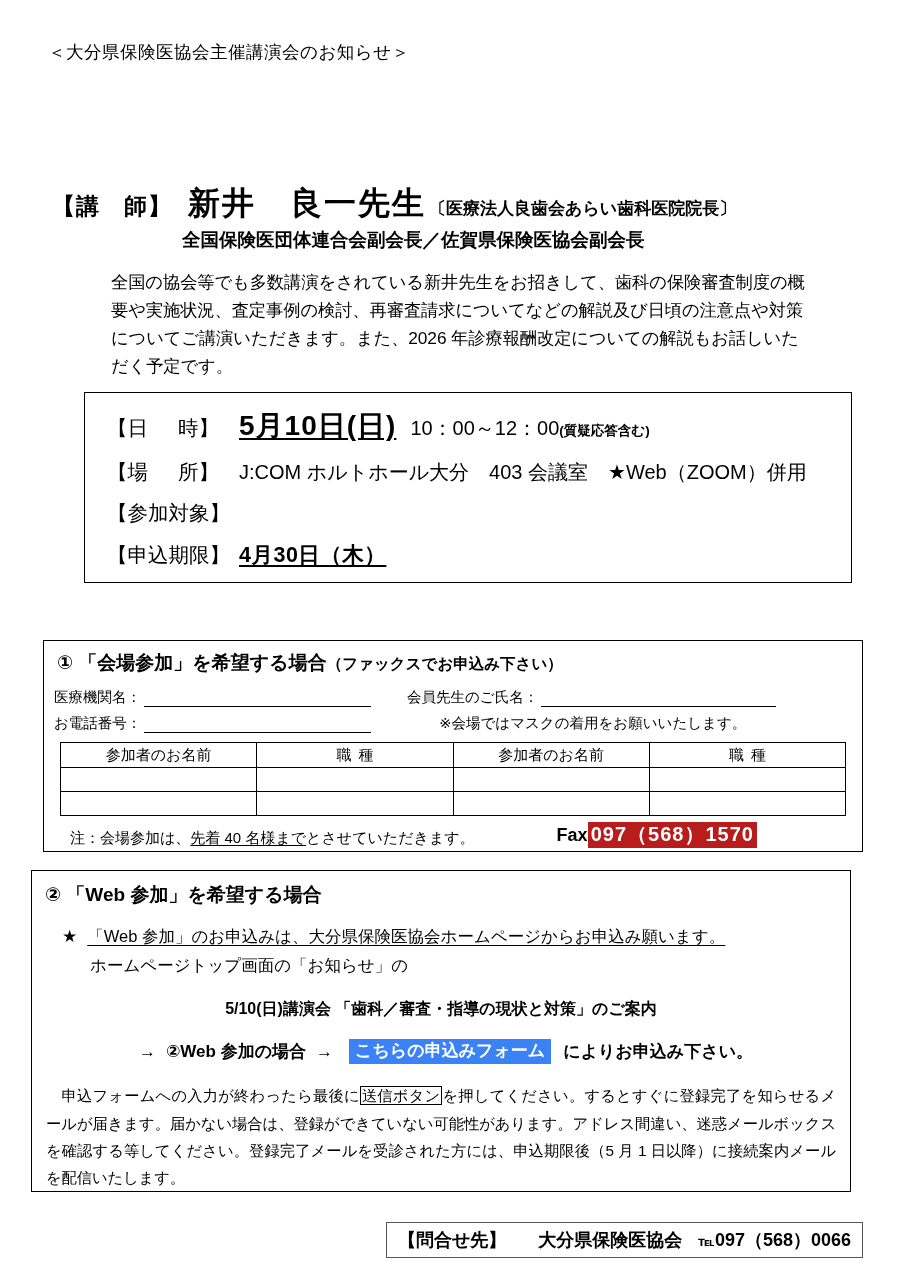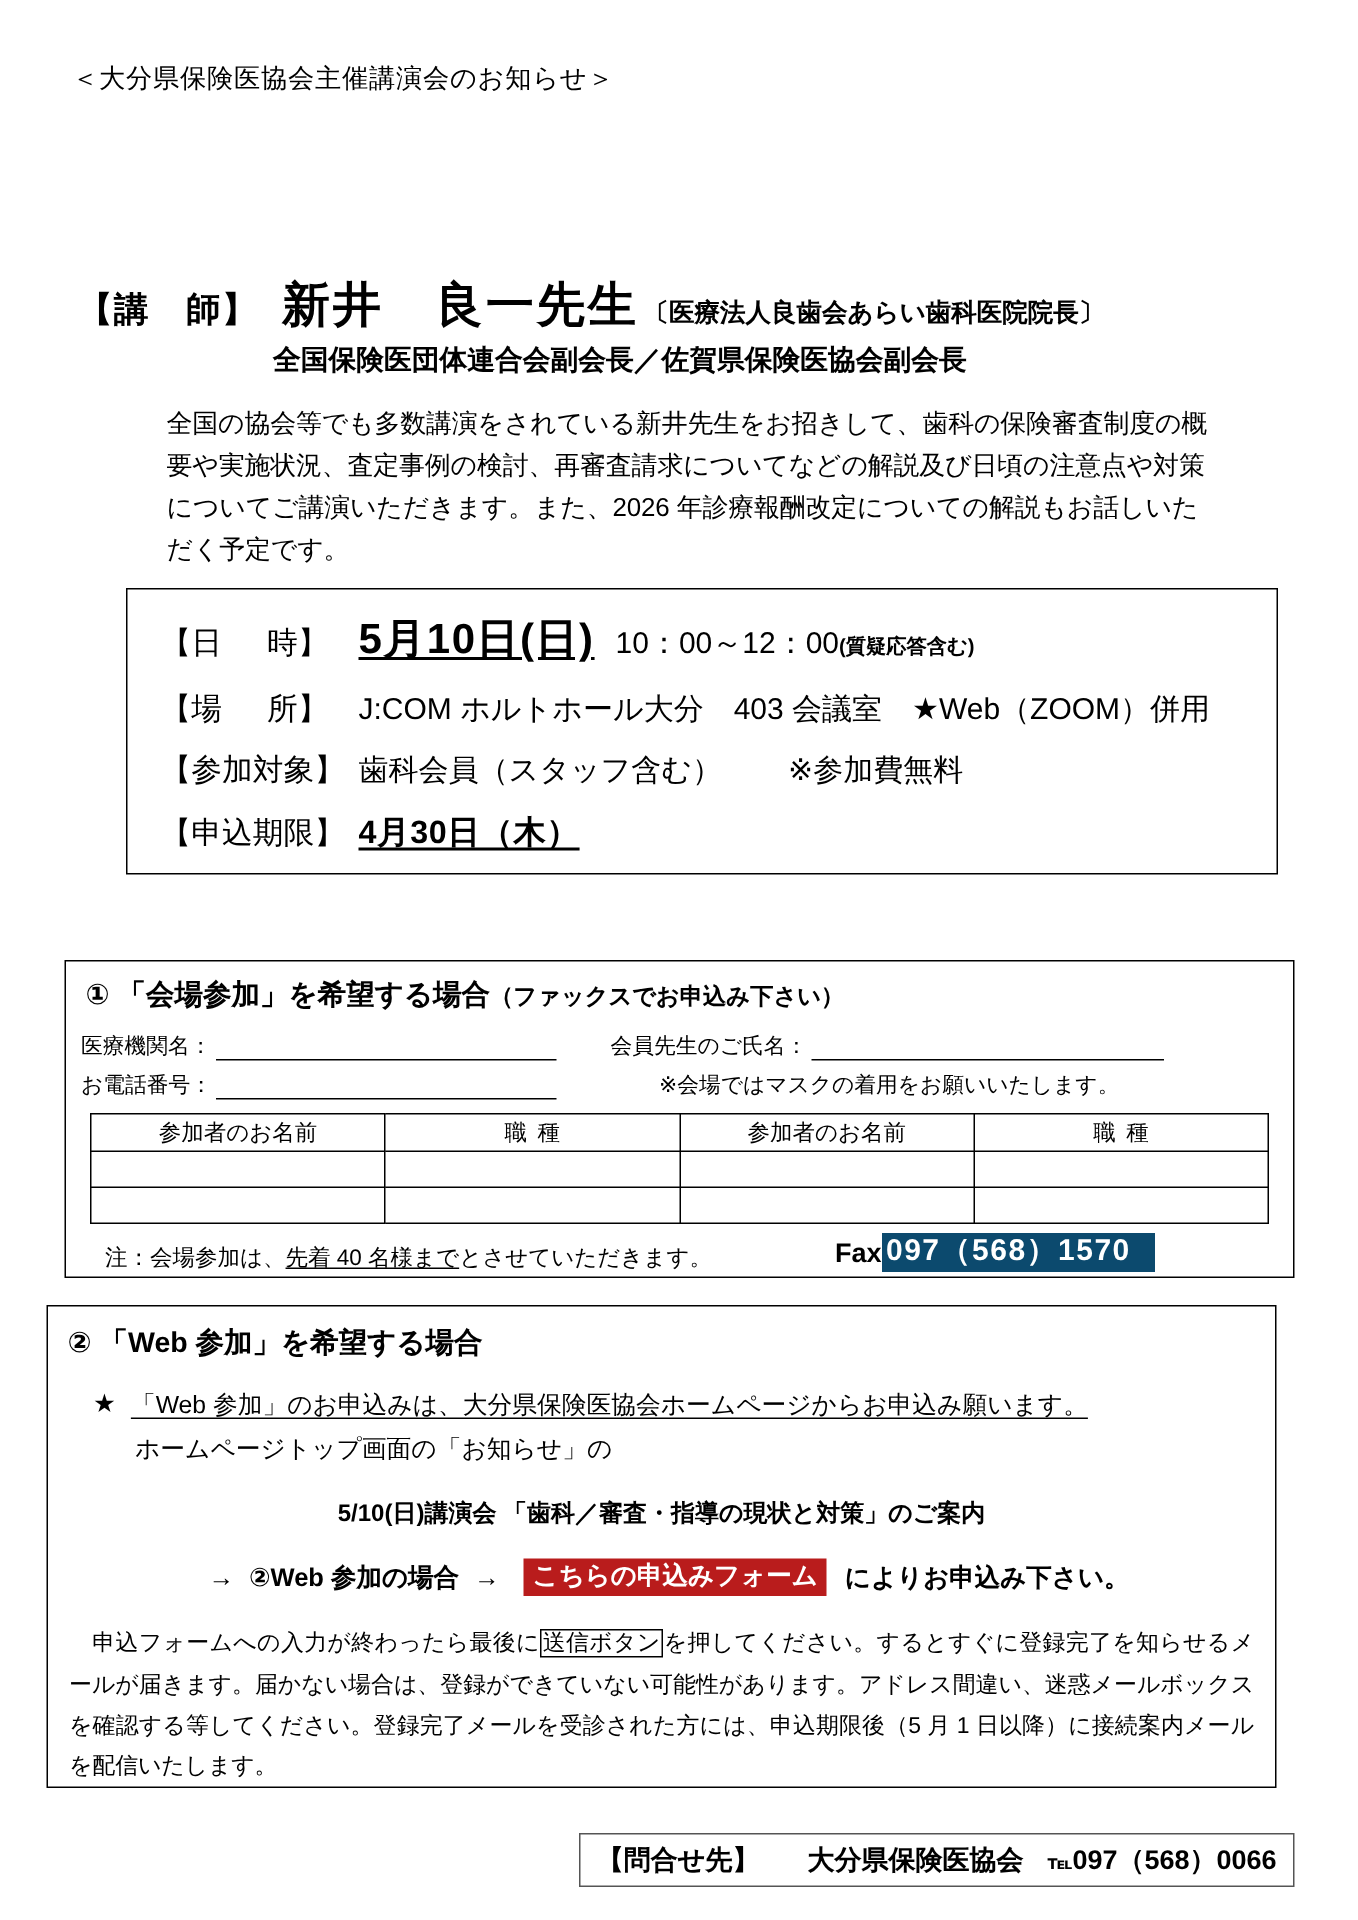--- a/index.html
+++ b/index.html
@@ -221,25 +221,25 @@
   }
   .note-text { font-size: 15px; letter-spacing: 0px; }
   .note-text u { text-underline-offset: 2px; }
   .fax-wrap {
     margin-left: 82px;
     display: flex;
     align-items: center;
   }
   .fax-label { font-size: 18px; font-weight: bold; letter-spacing: 0px; }
   .fax-num {
-    background: #0c4a6e;
+    background: #b91c1c;
     color: #ffffff;
     font-size: 20px;
     font-weight: bold;
-    padding: 1px 16px 2px 3px;
+    padding: 1px 3px 2px 3px;
     letter-spacing: 1px;
     line-height: 1.15;
   }
 
   
   .sec2 {
     position: absolute;
     left: 31px; top: 870px;
     width: 820px; height: 322px;
     border: 1.5px solid #000000;
@@ -287,21 +287,21 @@
     margin-top: 19px;
     white-space: nowrap;
   }
   .form-line .seg {
     font-size: 17px;
     font-weight: bold;
     letter-spacing: 0px;
   }
   .form-line .arrow { font-size: 17px; margin: 0 10px; }
   .form-btn {
-    background: #b91c1c;
+    background: #3b82f6;
     color: #ffffff;
     font-size: 17px;
     font-weight: bold;
     padding: 2px 6px 3px 6px;
     margin: 0 12px 0 6px;
     letter-spacing: 0px;
     line-height: 1.2;
     font-family: Liberation Serif, serif;
   }
   .closing {
@@ -360,21 +360,20 @@
       <span class="d-time"><span>10：00～12：00</span><span class="d-time-note">(質疑応答含む)</span></span>
     </div>
 
     <div class="drow">
       <span class="dlabel"><span>【場</span><span class="sp"></span><span>所】</span></span>
       <span class="dval">J:COM ホルトホール大分　403 会議室　★Web（ZOOM）併用</span>
     </div>
 
     <div class="drow">
       <span class="dlabel">【参加対象】</span>
-      <span class="dval"><span>歯科会員（スタッフ含む）</span><span class="gap"></span><span class="gap"></span><span>※参加費無料</span></span>
     </div>
 
     <div class="drow">
       <span class="dlabel">【申込期限】</span>
       <span class="dval-underline">4月30日（木）</span>
     </div>
 
   </div>
 
 

